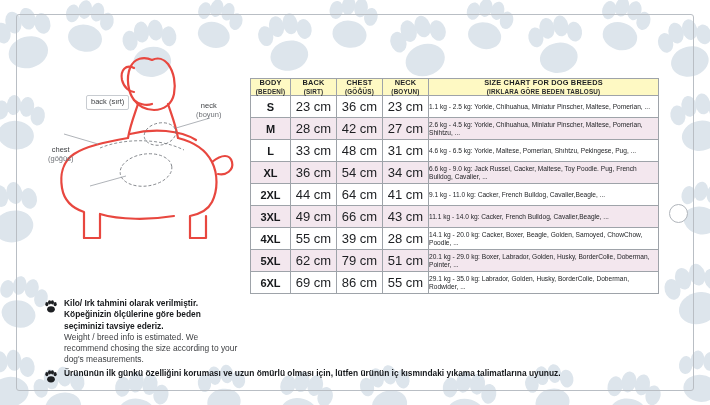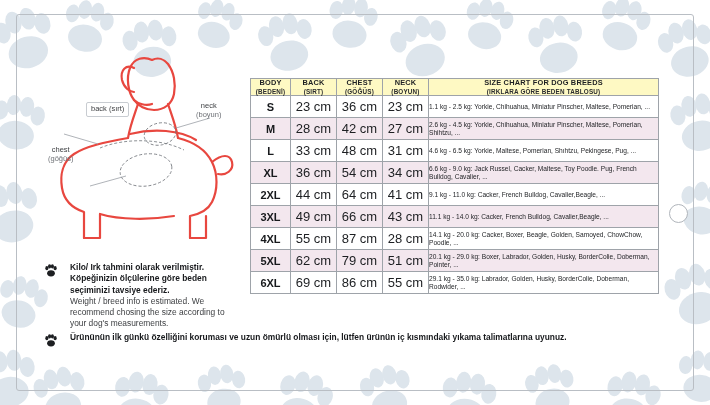--- a/index.html
+++ b/index.html
@@ -75,21 +75,22 @@
     background: #ffffff;
     border-radius: 2px;
     padding: 2px 4px;
   }
 
   
   .note {
     position: absolute;
     display: flex;
     align-items: flex-start;
-    gap: 12px;
+    gap: 6px;
+    margin-top: 36px;
   }
   .note-paw { flex: 0 0 auto; margin-top: 1px; }
   .note-text {
     font-size: 8.4px;
     line-height: 1.34;
     color: #25272a;
   }
   .note-text .tr { font-weight: bold; color: #17191c; }
   .note-text .en { color: #3c3e41; }
 
@@ -244,21 +245,21 @@
         <ellipse cx="112" cy="128" rx="26" ry="16" transform="rotate(-8 112 128)"></ellipse>
         <ellipse cx="126" cy="92" rx="16" ry="11" transform="rotate(-12 126 92)"></ellipse>
       </g>
       <g fill="none" stroke="#9aa0a6" stroke-width="0.8">
         <path d="M64 102 L30 92"></path>
         <path d="M142 86 L176 76"></path>
         <path d="M92 134 L56 144"></path>
       </g>
     </svg>
 
-    <div class="callout callout-box" style="left:52px; top:60px;">
+    <div class="callout callout-box" style="left:52px; top:53px;">
       <span>back (sırt)</span>
     </div>
     <div class="callout" style="left:162px; top:60px;">
       <div>neck</div>
       <div class="sub">(boyun)</div>
     </div>
     <div class="callout" style="left:14px; top:104px;">
       <div>chest</div>
       <div class="sub">(göğüs)</div>
     </div>
@@ -336,21 +337,21 @@
         <tr class="shaded">
           <td class="size">3XL</td>
           <td class="meas">49 cm</td>
           <td class="meas">66 cm</td>
           <td class="meas">43 cm</td>
           <td class="breed">11.1 kg - 14.0 kg: Cacker, French Bulldog, Cavalier,Beagle, ...</td>
         </tr>
         <tr class="plain">
           <td class="size">4XL</td>
           <td class="meas">55 cm</td>
-          <td class="meas">87 cm</td>
+          <td class="meas">39 cm</td>
           <td class="meas">28 cm</td>
           <td class="breed">14.1 kg - 20.0 kg: Cacker, Boxer, Beagle, Golden, Samoyed, ChowChow, Poodle, ...</td>
         </tr>
         <tr class="shaded">
           <td class="size">5XL</td>
           <td class="meas">62 cm</td>
           <td class="meas">79 cm</td>
           <td class="meas">51 cm</td>
           <td class="breed">20.1 kg - 29.0 kg: Boxer, Labrador, Golden, Husky, BorderColie, Doberman, Pointer, ...</td>
         </tr>

